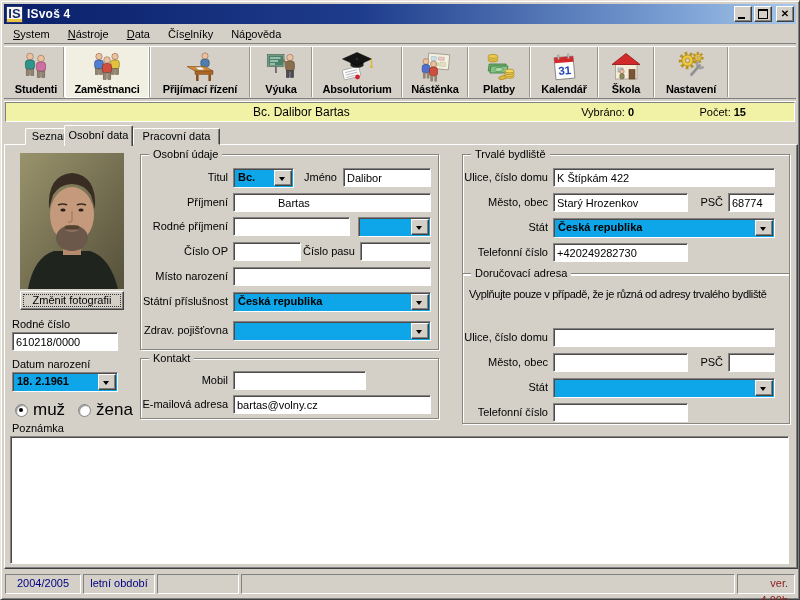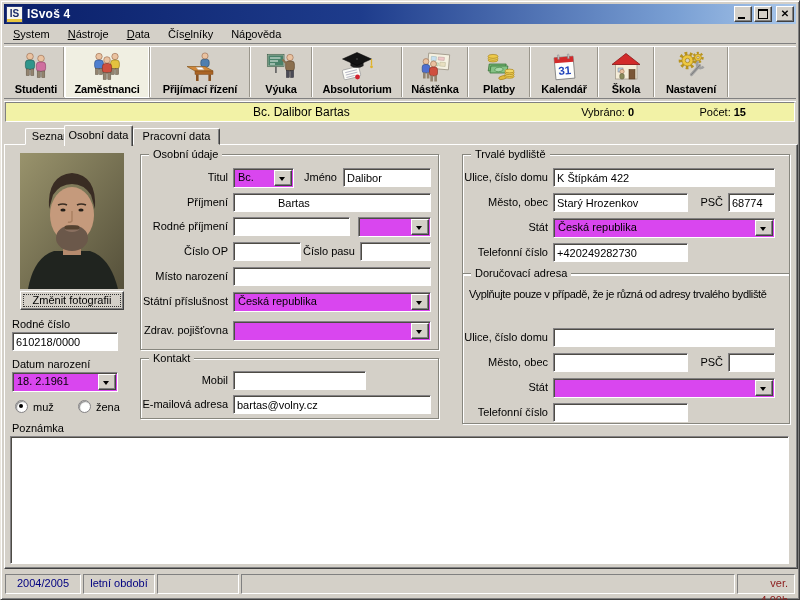--- a/index.html
+++ b/index.html
@@ -6,21 +6,21 @@
     font-family:"Liberation Sans",sans-serif;font-size:11px;color:#000;}
   #window{position:relative;width:800px;height:600px;background:#d4d0c8;
     border:1px solid #404040;border-top-color:#e9e5dd;border-left-color:#e9e5dd;
     box-shadow:inset 1px 1px 0 #fff, inset -1px -1px 0 #808080;box-sizing:border-box;}
 
   
   #titlebar{position:absolute;top:3px;left:3px;right:3px;height:20px;
     background:linear-gradient(90deg,#0a1f69 0%,#1e3c8c 45%,#7aa0d4 85%,#a9c7ea 100%);
     display:flex;align-items:center;padding:0 2px;}
   #appicon{width:15px;height:15px;background:#f6f6f0;border:1px solid #2a3a7a;
-    color:#1a2a6a;font-weight:bold;font-size:10px;line-height:14px;text-align:center;
+    color:#1a2a6a;font-weight:bold;font-size:13px;line-height:14px;text-align:center;
     box-shadow:inset 0 -3px 0 #e8c63f;margin-right:4px;flex:none;}
   #title{color:#fff;font-weight:bold;font-size:12px;letter-spacing:.2px;flex:1;}
   .winbtn{width:16px;height:14px;background:#d4d0c8;border:1px solid;
     border-color:#fff #404040 #404040 #fff;box-shadow:inset -1px -1px 0 #808080;
     margin-left:2px;position:relative;flex:none;}
   .winbtn.close{margin-left:4px;}
   .glyph-min{position:absolute;left:3px;bottom:2px;width:7px;height:2px;background:#000;}
   .glyph-max{position:absolute;left:3px;top:2px;width:8px;height:7px;border:1px solid #000;border-top-width:2px;}
   .glyph-x{position:absolute;left:0;top:0;width:100%;text-align:center;font-size:10px;font-weight:bold;line-height:13px;}
 
@@ -61,36 +61,36 @@
     box-sizing:border-box;z-index:2;}
 
   .field{position:absolute;box-sizing:border-box;height:19px;background:#fff;
     border:1px solid;border-color:#848284 #fff #fff #848284;
     box-shadow:inset 1px 1px 0 #4d4b45;padding:1px 3px;font:11px "Liberation Sans",sans-serif;}
   .lbl{position:absolute;white-space:nowrap;font-size:11px;line-height:19px;}
 
   .groupbox{position:absolute;border:1px solid #87867e;box-shadow:1px 1px 0 #fff,inset 1px 1px 0 #fff;box-sizing:border-box;}
   .legend{position:absolute;top:-8px;left:8px;background:#d4d0c8;padding:0 4px;font-size:11px;line-height:14px;}
 
-  .combo{position:absolute;box-sizing:border-box;height:20px;background:#d946ef;
-    border:1px solid;border-color:#848284 #fff #fff #848284;box-shadow:inset 1px 1px 0 #4d4b45;}
+  .combo{position:absolute;box-sizing:border-box;height:20px;background:#0ea5e9;
+    border:1px solid;border-color:#848284 #fff #fff #848284;box-shadow:inset 1px 1px 0 #4d4b45;font-weight:bold;}
   .combo-text{position:absolute;left:4px;top:2px;right:18px;font-size:11px;white-space:nowrap;overflow:hidden;}
   .combo-btn{position:absolute;right:1px;top:1px;bottom:1px;width:16px;background:#d4d0c8;
     border:1px solid;border-color:#fff #404040 #404040 #fff;box-shadow:inset -1px -1px 0 #808080;}
   .tri{position:absolute;left:4px;top:6px;width:0;height:0;border:3.5px solid transparent;border-top:4px solid #000;}
 
   .btn3d{position:absolute;box-sizing:border-box;background:#d4d0c8;border:1px solid;
     border-color:#fff #404040 #404040 #fff;box-shadow:inset -1px -1px 0 #808080;
     font:11px "Liberation Sans",sans-serif;text-align:center;}
   .btn3d.focusdot{outline:1px dotted #333;outline-offset:-4px;}
 
   .radio{display:inline-block;width:11px;height:11px;border-radius:50%;background:#fff;
     border:1px solid #848284;box-shadow:inset 1px 1px 1px rgba(0,0,0,.45);vertical-align:-2px;}
   .radio.checked::after{content:"";display:block;width:4px;height:4px;margin:2.5px 0 0 2.5px;border-radius:50%;background:#000;}
-  .radio-lbl{font-size:11px;margin-left:5px;}
+  .radio-lbl{font-size:17px;margin-left:5px;}
 
   #note-area{position:absolute;left:5px;top:291px;width:779px;height:128px;box-sizing:border-box;
     background:#fff;border:1px solid;border-color:#848284 #fff #fff #848284;box-shadow:inset 1px 1px 0 #4d4b45;
     resize:none;font:11px "Liberation Sans",sans-serif;padding:2px 4px;}
 
   
   #statusbar{position:absolute;left:3px;right:3px;top:571px;height:24px;display:flex;gap:2px;padding:2px 1px;box-sizing:border-box;}
   .sb{border:1px solid;border-color:#808080 #fff #fff #808080;box-sizing:border-box;
     font-size:11px;line-height:17px;color:#000080;padding:0 6px;text-align:center;}
   .sb.ver{color:#8b1a1a;text-align:right;}

